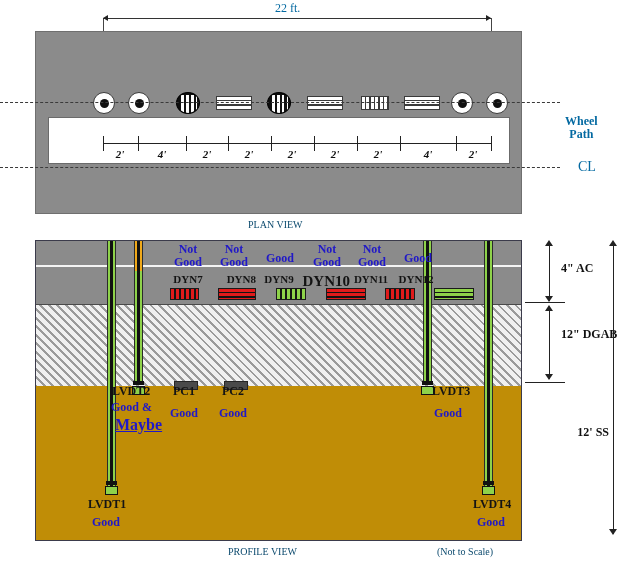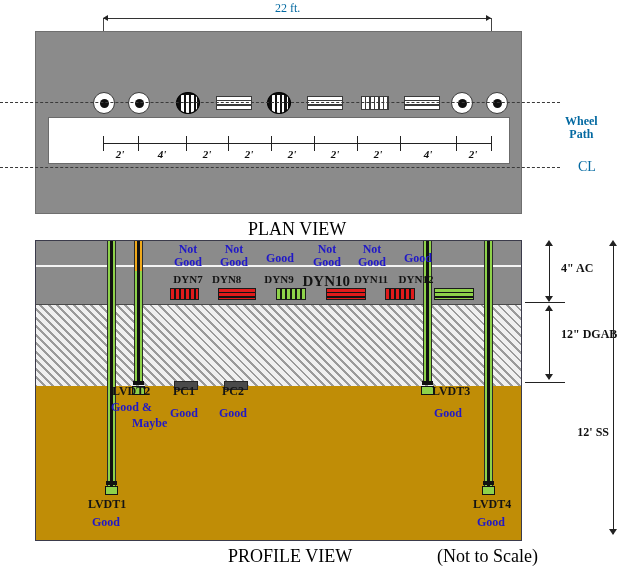--- a/index.html
+++ b/index.html
@@ -119,21 +119,21 @@
   #ladder{position:absolute;left:525px;top:240px;width:99px;height:301px;}
   .dline{position:absolute;width:0;border-left:1.2px solid #222;}
   .dtickh{position:absolute;height:0;border-top:1px solid #222;}
   .dup,.ddn{position:absolute;width:0;height:0;
      border-left:4px solid transparent;border-right:4px solid transparent;}
   .dup{border-bottom:6px solid #222;}
   .ddn{border-top:6px solid #222;}
   .dlab{position:absolute;font-size:12px;color:#111;text-align:center;
      font-weight:bold;line-height:1.15;}
 
-  .caption{position:absolute;font-size:18px;color:#000000;}
+  .caption{position:absolute;font-size:10px;color:#0c4a6e;}
 </style>
 </head>
 <body>
 
 <div id="dim22">
   <div class="ext" style="left:103px;top:18px;height:82px;"></div>
   <div class="ext" style="left:491px;top:18px;height:82px;"></div>
   <div class="ln" style="left:103px;width:388px;"></div>
   <div class="arrL" style="left:103px;top:14.5px;"></div>
   <div class="arrR" style="left:486px;top:14.5px;"></div>
@@ -241,29 +241,29 @@
   <span>Not</span><br>
   <span>Good</span>
 </div>
 <div class="lbl blue" style="left:351px;top:243px;font-size:12px;text-align:center;width:42px;">
   <span>Not</span><br>
   <span>Good</span>
 </div>
 <div class="lbl blue" style="left:397px;top:252px;font-size:12px;text-align:center;width:42px;">Good</div>
 
 <div class="lbl blk" style="left:166px;top:274px;font-size:11px;text-align:center;width:44px;">DYN7</div>
-<div class="lbl blk" style="left:212px;top:274px;font-size:11px;text-align:left;width:44px;">DYN8</div>
+<div class="lbl blk" style="left:212px;top:274px;font-size:11px;text-align:right;width:44px;">DYN8</div>
 <div class="lbl blk" style="left:257px;top:274px;font-size:11px;text-align:center;width:44px;">DYN9</div>
 <div class="lbl blk" style="left:302px;top:274px;font-size:15px;text-align:right;width:48px;">DYN10</div>
 <div class="lbl blk" style="left:347px;top:274px;font-size:11px;text-align:center;width:48px;">DYN11</div>
 <div class="lbl blk" style="left:392px;top:274px;font-size:11px;text-align:center;width:48px;">DYN12</div>
 
 <div class="lbl blk" style="left:112px;top:385px;font-size:12px;">LVDT2</div>
 <div class="lbl blue" style="left:111px;top:401px;font-size:12px;">Good &amp;</div>
-<div class="lbl blue" style="left:132px;top:417px;font-size:12px;">Maybe</div>
+<div class="lbl blue" style="left:115px;top:417px;font-size:16px;text-decoration:underline;">Maybe</div>
 
 <div class="lbl blk" style="left:173px;top:385px;font-size:12px;">PC1</div>
 <div class="lbl blue" style="left:170px;top:407px;font-size:12px;">Good</div>
 
 <div class="lbl blk" style="left:222px;top:385px;font-size:12px;">PC2</div>
 <div class="lbl blue" style="left:219px;top:407px;font-size:12px;">Good</div>
 
 <div class="lbl blk" style="left:432px;top:385px;font-size:12px;">LVDT3</div>
 <div class="lbl blue" style="left:434px;top:407px;font-size:12px;">Good</div>
 

